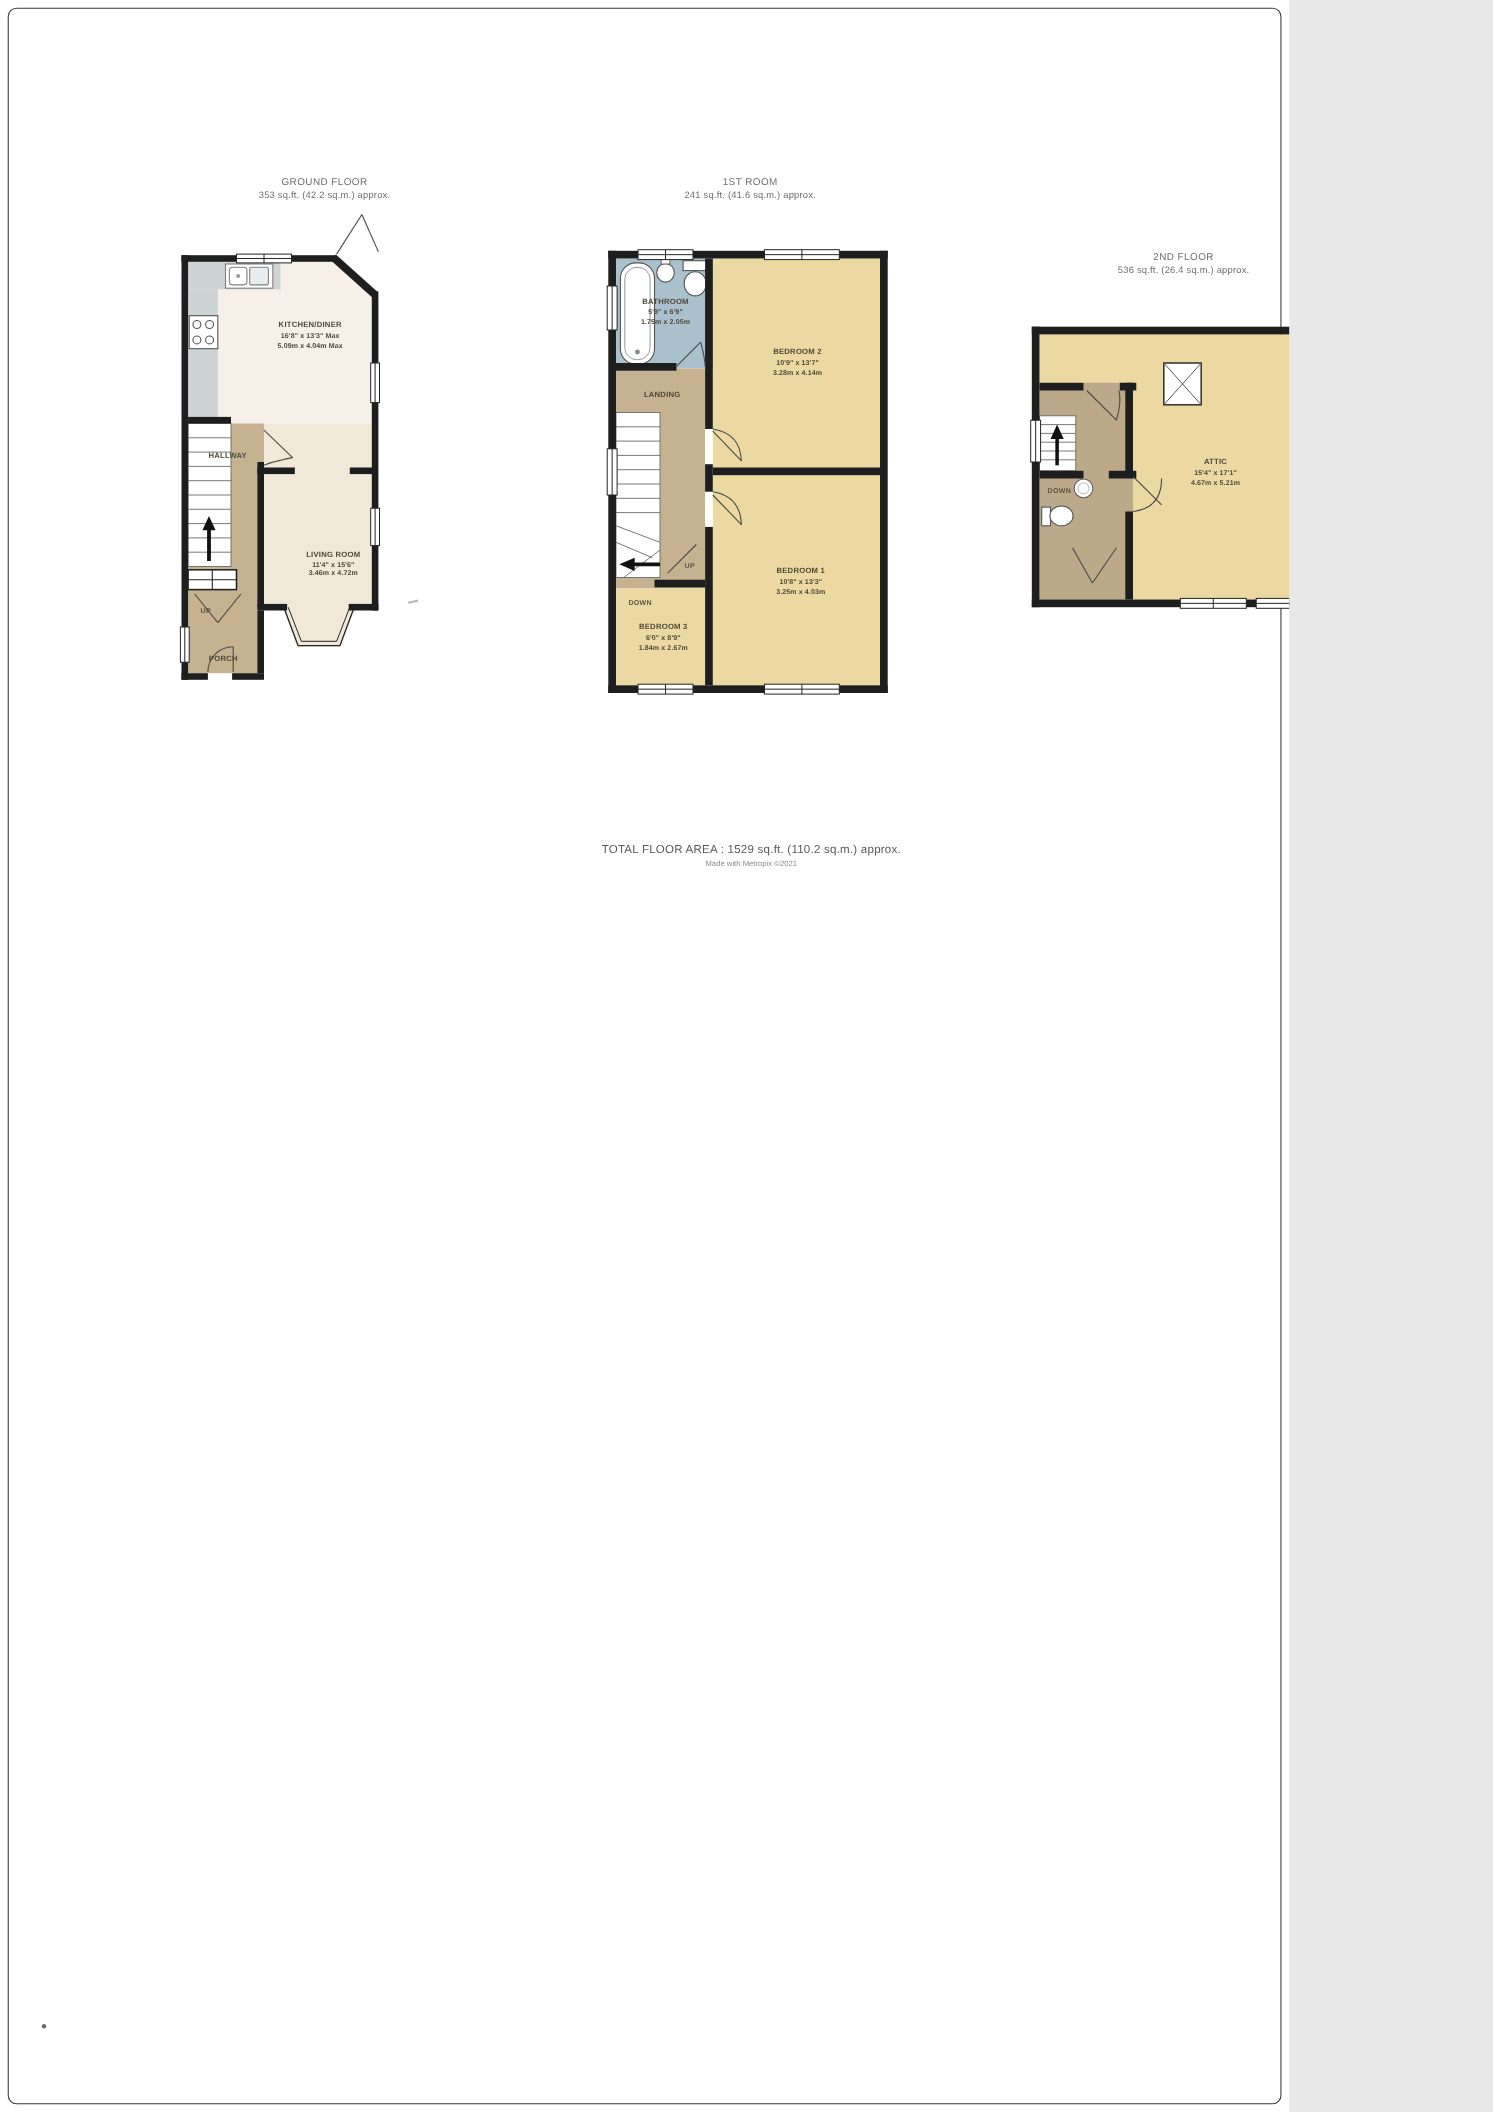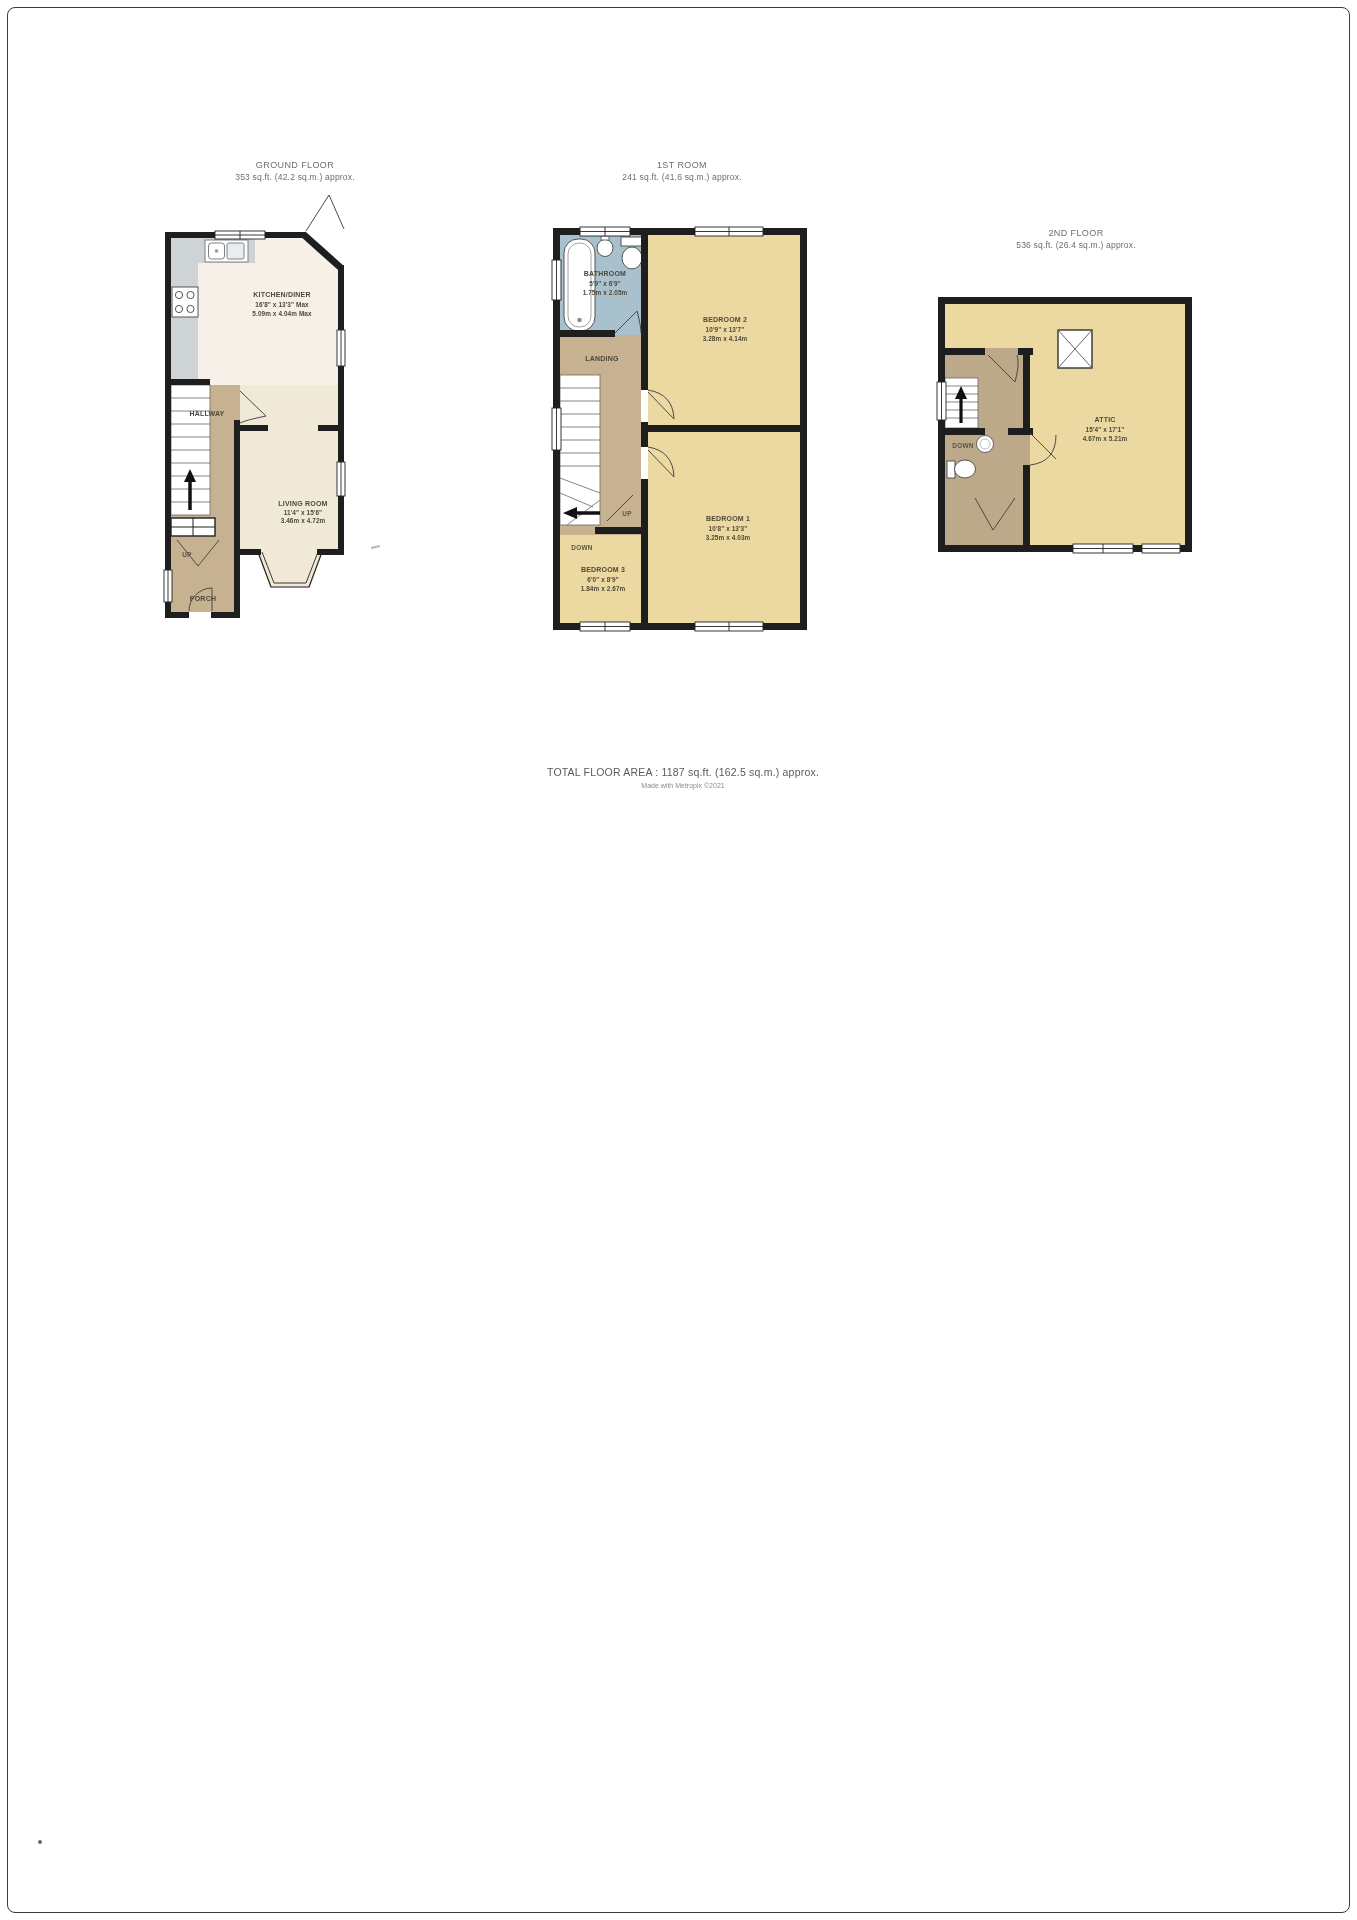--- a/index.html
+++ b/index.html
@@ -1,16 +1,16 @@
 <!DOCTYPE html>
 <html><head>
 <meta charset="utf-8">
 <style>
   html,body{margin:0;padding:0;background:#e8e8e8;}
-  .page{position:relative;width:1357px;height:1920px;background:#ffffff;overflow:hidden;
+  .page{position:relative;width:1172px;height:1920px;background:#ffffff;overflow:hidden;
         font-family:"Liberation Sans",sans-serif;}
   .page-border{position:absolute;left:7px;top:7px;right:7px;bottom:7px;
         border:1px solid #3c3c3c;border-radius:8px;pointer-events:none;}
   .floor-header{position:absolute;text-align:center;color:#6e6e6e;}
   .floor-header .t{font-size:9px;letter-spacing:.4px;}
   .floor-header .s{font-size:8.5px;margin-top:2px;letter-spacing:.2px;}
   .plan{position:absolute;}
   svg text{font-family:"Liberation Sans",sans-serif;}
   .rname{font-size:7px;font-weight:bold;fill:#4e4939;letter-spacing:.2px;}
   .rdim{font-size:6.4px;font-weight:bold;fill:#4e4939;letter-spacing:.1px;}
@@ -310,19 +310,19 @@
       <line x1="85" y1="208" x2="63" y2="240"></line>
     </g>
 
     <text class="updown ctr" x="33" y="158">DOWN</text>
     <text class="rname ctr" x="175" y="132">ATTIC</text>
     <text class="rdim ctr" x="175" y="142">15'4" x 17'1"</text>
     <text class="rdim ctr" x="175" y="151">4.67m x 5.21m</text>
   </svg>
 
   <div class="footer">
-    <div class="total">TOTAL FLOOR AREA : 1187 sq.ft. (162.5 sq.m.) approx.</div>
+    <div class="total">TOTAL FLOOR AREA : 1529 sq.ft. (110.2 sq.m.) approx.</div>
     <div class="credit">Made with Metropix ©2021</div>
   </div>
 
   <div class="artifact-dot"></div>
   <div class="artifact-mark"></div>
 </div>
 
 </body></html>

